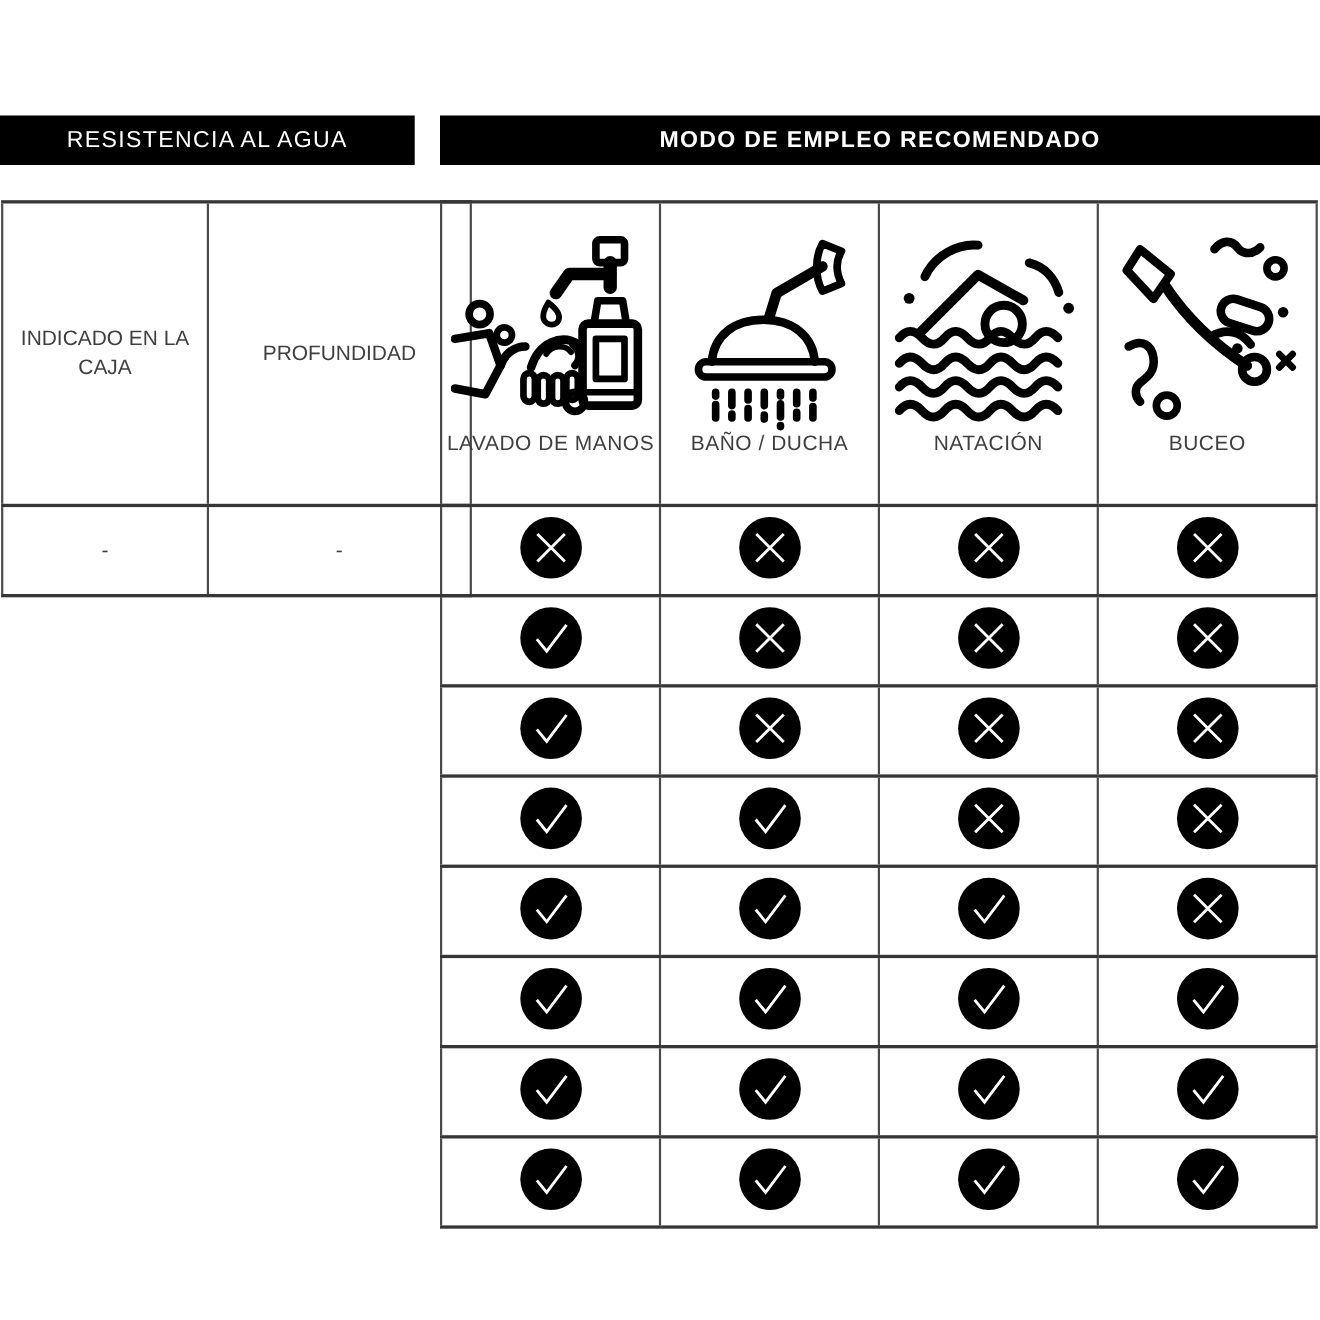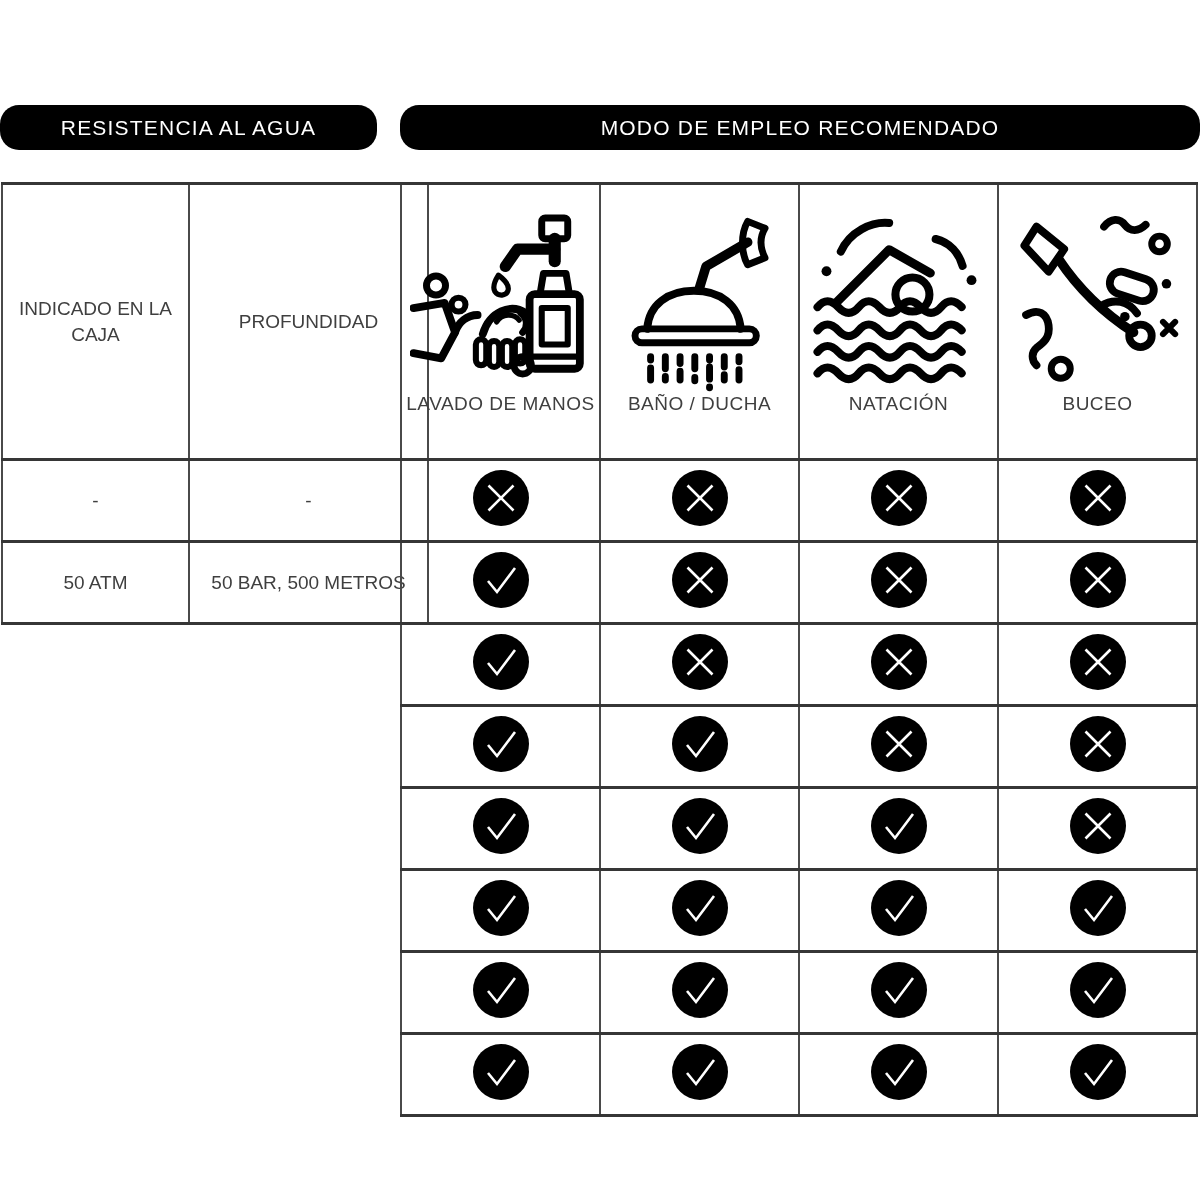--- a/index.html
+++ b/index.html
@@ -3,24 +3,24 @@
 <meta charset="utf-8">
 <style>
   html,body{margin:0;padding:0;}
   body{
     width:1200px;height:1200px;background:#fff;position:relative;
     font-family:"Liberation Sans", sans-serif;color:var(--text_color,#3f3f3f);
   }
   .bar{
     position:absolute;top:105px;height:45px;background:var(--bar_bg,#000);
     color:var(--bar_text,#fff);display:flex;align-items:center;justify-content:center;
-    font-size:21px;letter-spacing:1.2px;border-radius:19px;
+    font-size:21px;letter-spacing:1.2px;
   }
   #bar-left{left:0;width:377px;}
-  #bar-right{left:400px;width:800px;}
+  #bar-right{left:400px;width:800px;font-weight:bold;}
 
   table.tbl{position:absolute;top:182px;border-collapse:collapse;table-layout:fixed;}
   #tbl-left{left:1px;width:428px;}
   #tbl-right{left:400px;width:798px;}
   .tbl td{
     border-left:2px solid var(--border_v,#4a4a4a);
     border-right:2px solid var(--border_v,#4a4a4a);
     border-top:3px solid var(--border_h,#363636);
     border-bottom:3px solid var(--border_h,#363636);
     text-align:center;vertical-align:middle;
@@ -48,24 +48,20 @@
 
 <table class="tbl" id="tbl-left">
   <tbody>
       <tr class="head-row">
     <td class="wrap-cell">INDICADO EN LA CAJA</td>
     <td class="wrap-cell">PROFUNDIDAD</td>
   </tr>
   <tr class="data-row">
         <td>-</td>
         <td>-</td>
-      </tr>
-  <tr class="data-row">
-        <td>50 ATM</td>
-        <td>50 BAR, 500 METROS</td>
       </tr>
 </tbody>
   </table>
 
 <table class="tbl" id="tbl-right">
   <tbody>
       <tr class="head-row">
     <td>
       <div class="icon-cell">
         <div class="icon-wrap">

